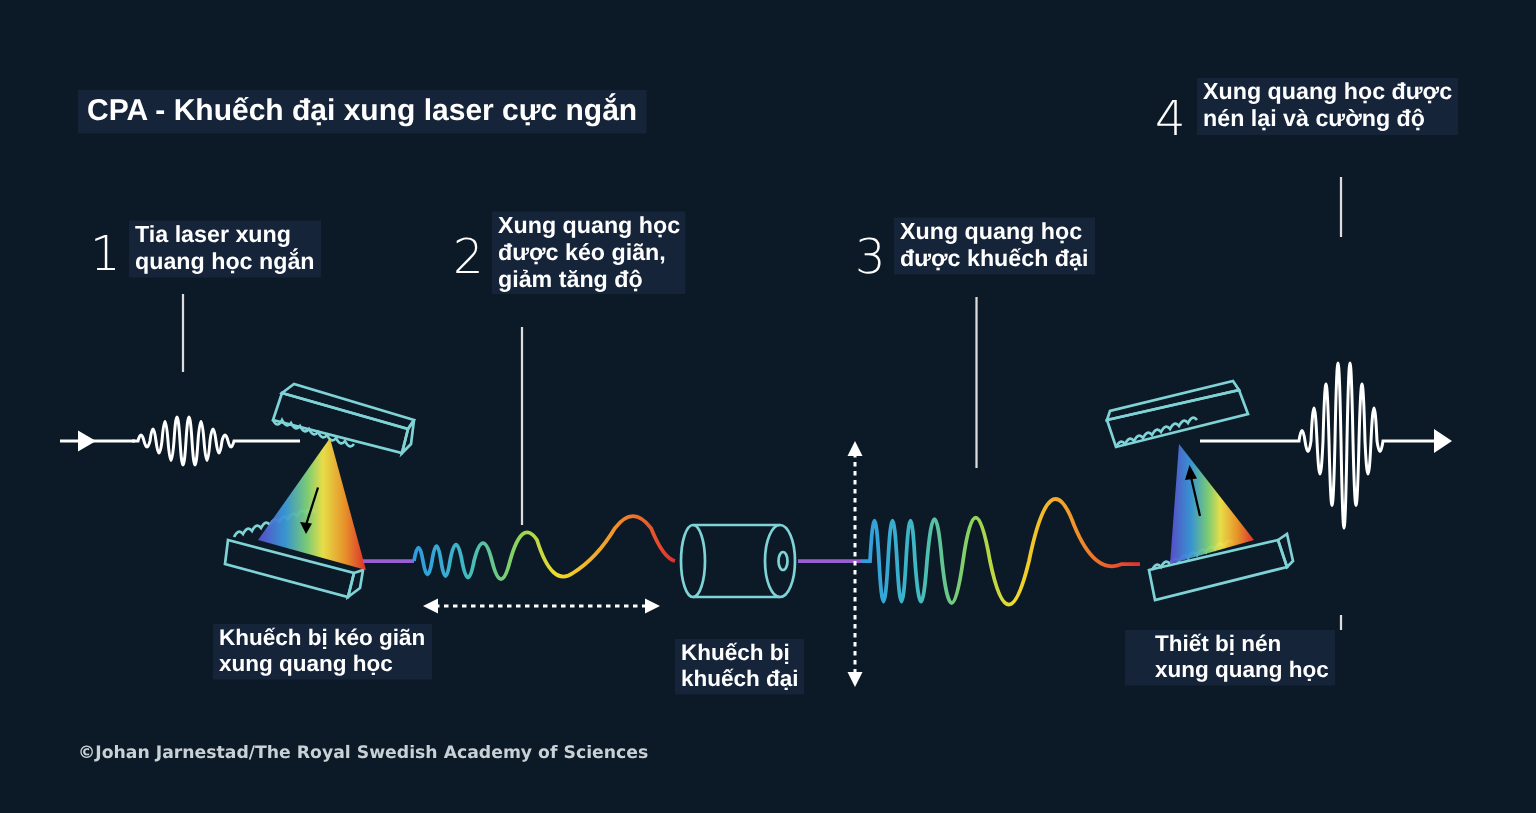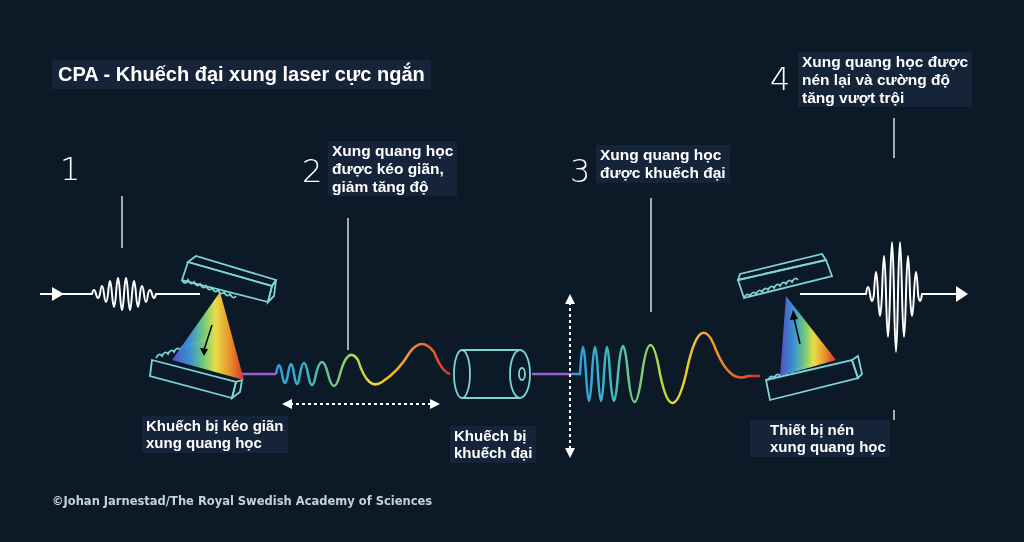--- a/index.html
+++ b/index.html
@@ -107,39 +107,42 @@
       <line x1="960" y1="294" x2="995" y2="294" stroke="url(#fadeLine)" stroke-width="2"></line>
       <polygon points="956,286 968,294 956,302" fill="#fff"></polygon>
       <line x1="894" y1="118" x2="894" y2="158" stroke="#ddd" stroke-width="1.5"></line>
       <line x1="894" y1="410" x2="894" y2="420" stroke="#ddd" stroke-width="1.5"></line>
     </g>
   </svg>
 
   <div class="lbl title">CPA - Khuếch đại xung laser cực ngắn</div>
 
   <div class="num" style="left:60px;top:150px;">1</div>
+  <div class="lbl step" style="left:86px;top:147px;">
+    <span class="line">Tia laser xung</span>
+    <span class="line">quang học ngắn</span>
+  </div>
 
   <div class="num" style="left:302px;top:152px;">2</div>
   <div class="lbl step" style="left:328px;top:141px;">
     <span class="line">Xung quang học</span>
     <span class="line">được kéo giãn,</span>
     <span class="line">giảm tăng độ</span>
   </div>
 
   <div class="num" style="left:570px;top:152px;">3</div>
   <div class="lbl step" style="left:596px;top:145px;">
     <span class="line">Xung quang học</span>
     <span class="line">được khuếch đại</span>
   </div>
 
   <div class="num" style="left:770px;top:60px;">4</div>
   <div class="lbl step" style="left:798px;top:52px;">
     <span class="line">Xung quang học được</span>
     <span class="line">nén lại và cường độ</span>
-    <span class="line">tăng vượt trội</span>
   </div>
 
   <div class="lbl dev" style="left:142px;top:416px;">
     <span class="line">Khuếch bị kéo giãn</span>
     <span class="line">xung quang học</span>
   </div>
   <div class="lbl dev" style="left:450px;top:426px;">
     <span class="line">Khuếch bị</span>
     <span class="line">khuếch đại</span>
   </div>

